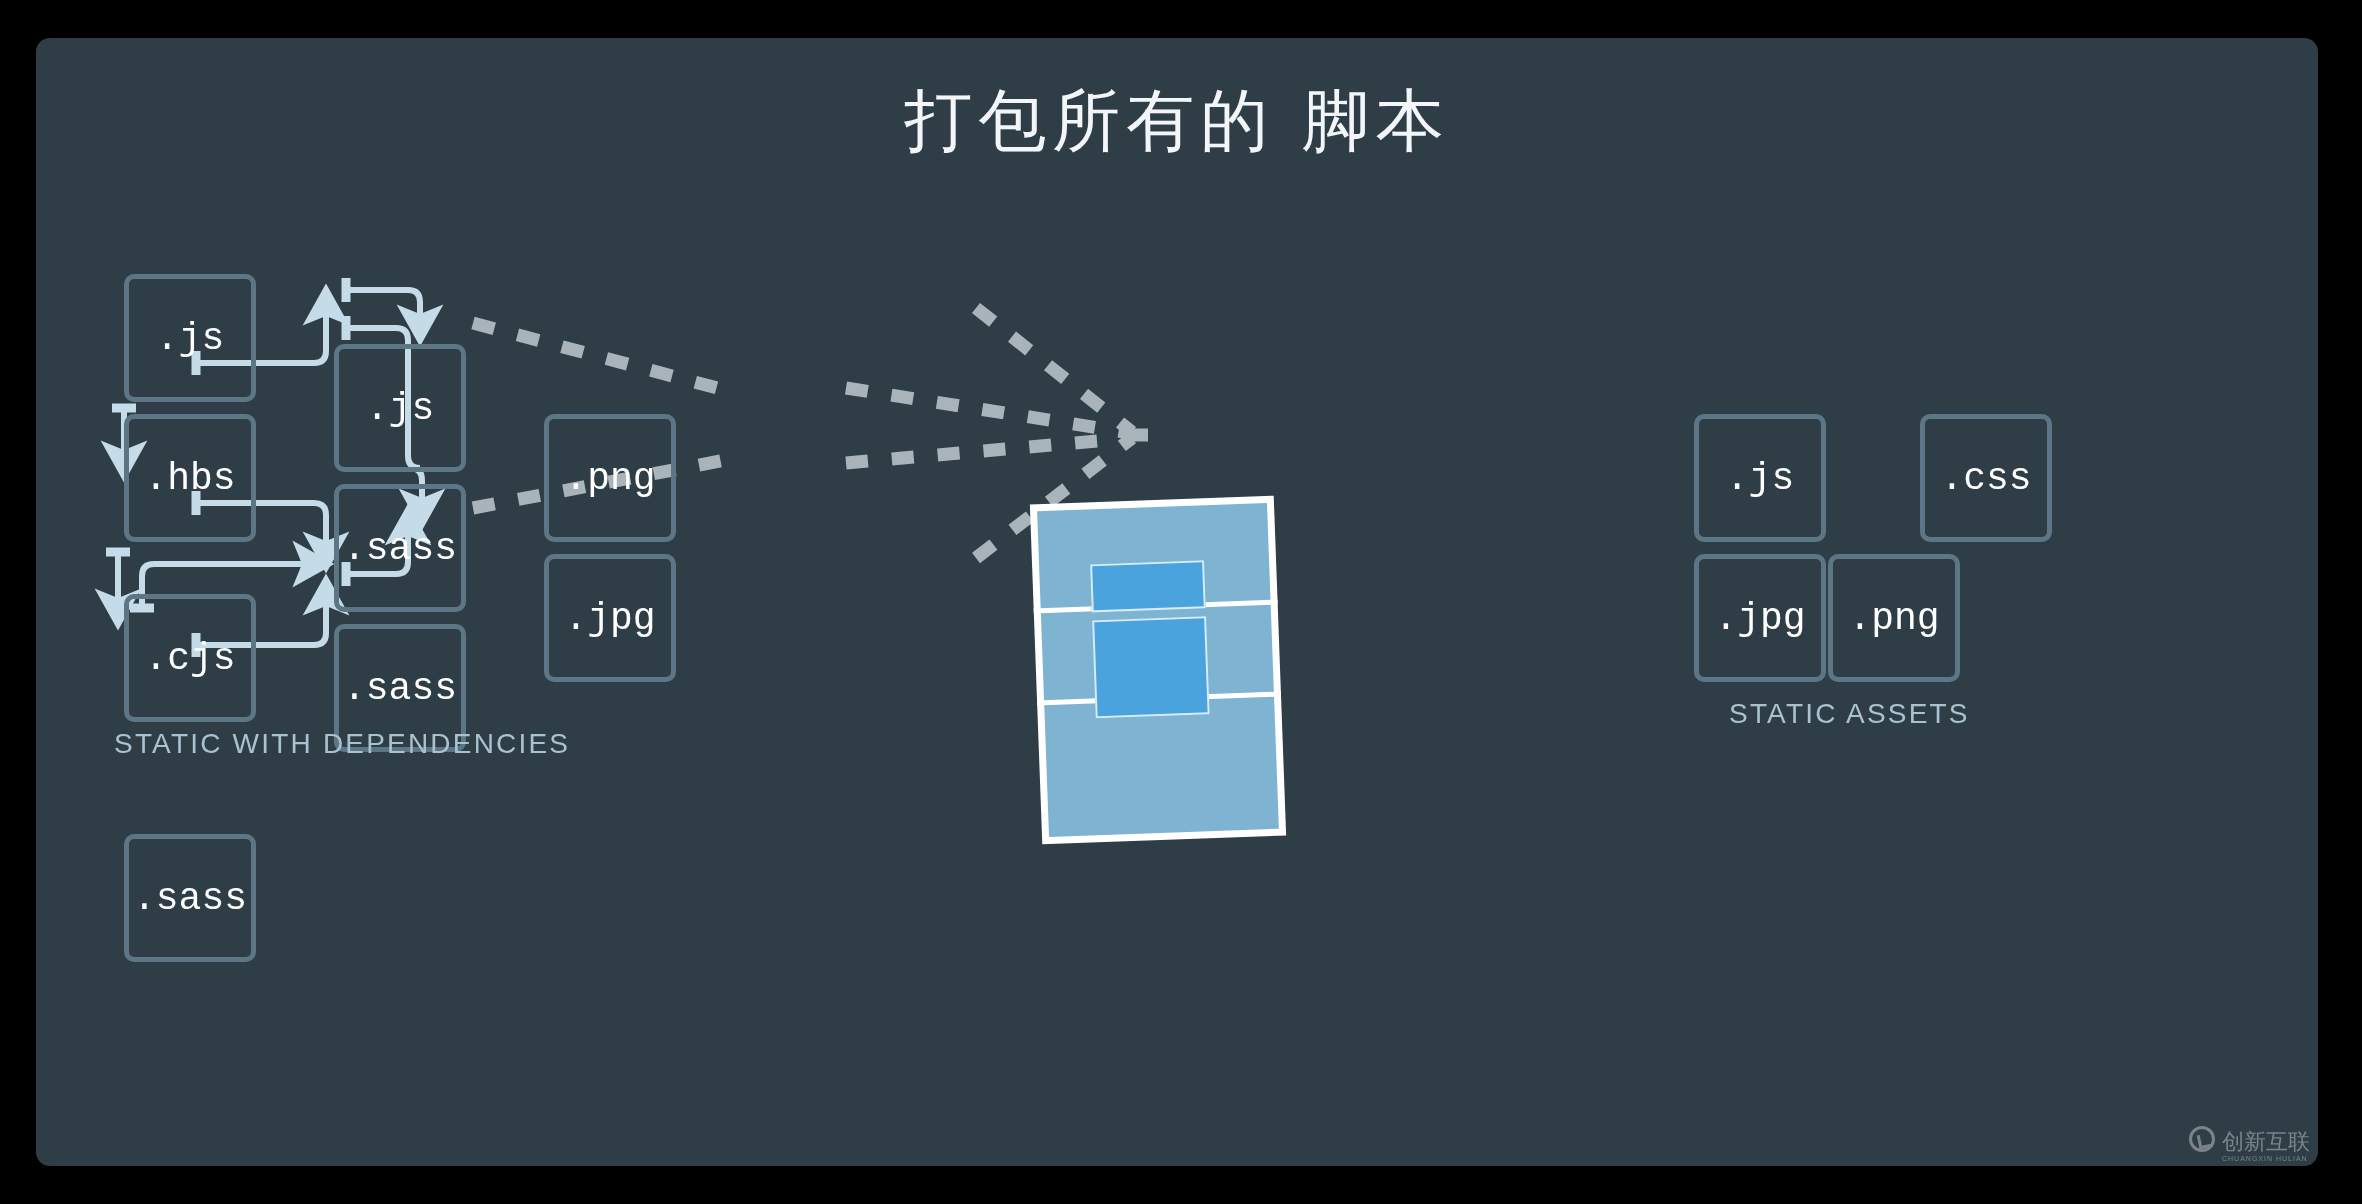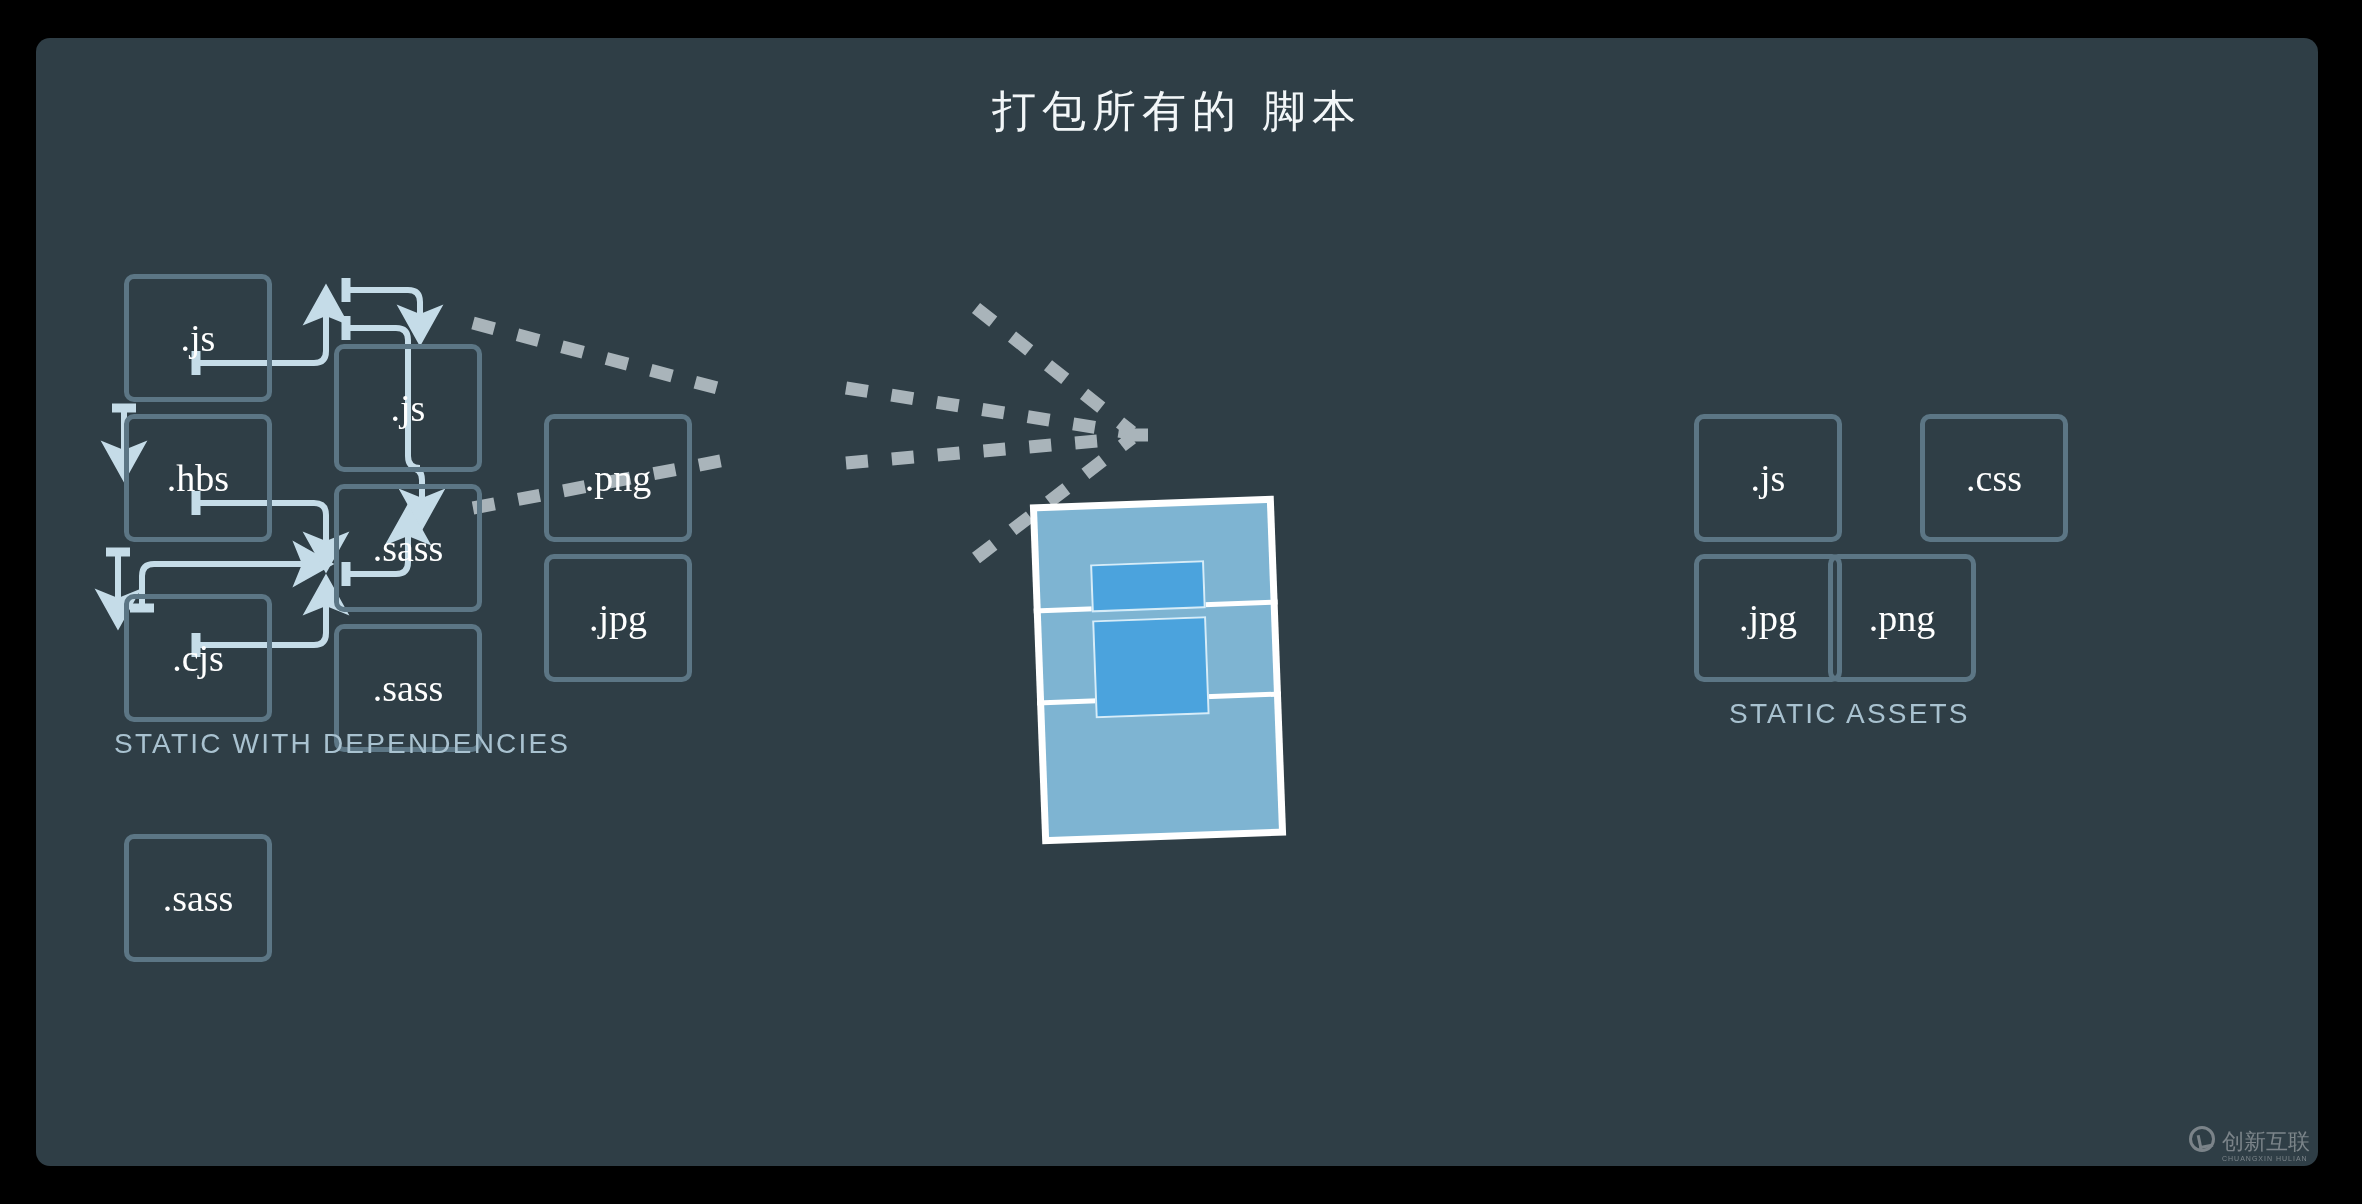--- a/index.html
+++ b/index.html
@@ -29,40 +29,39 @@
     border-radius: 14px;
     overflow: hidden;
   }
   .slide-title {
     position: absolute;
     left: 0;
     top: 38px;
     width: 2282px;
     text-align: center;
     color: #f2f6f8;
-    font-size: 44px;
+    font-size: 68px;
     font-weight: 300;
     letter-spacing: 6px;
     font-family: "DejaVu Sans", sans-serif;
     white-space: nowrap;
-    margin-top: 6px;
   }
   .fbox {
     position: absolute;
-    width: 148px;
+    width: 132px;
     height: 128px;
     border: 5px solid #5c7685;
     border-radius: 10px;
     box-sizing: border-box;
     color: #ffffff;
     font-size: 38px;
     display: flex;
     align-items: center;
     justify-content: center;
-    font-family: Liberation Serif, serif;
+    font-family: Liberation Mono, monospace;
     background: transparent;
   }
   .caption {
     position: absolute;
     color: #a9c2d0;
     font-size: 28px;
     letter-spacing: 2.2px;
     font-family: "Liberation Sans", sans-serif;
     white-space: nowrap;
   }

